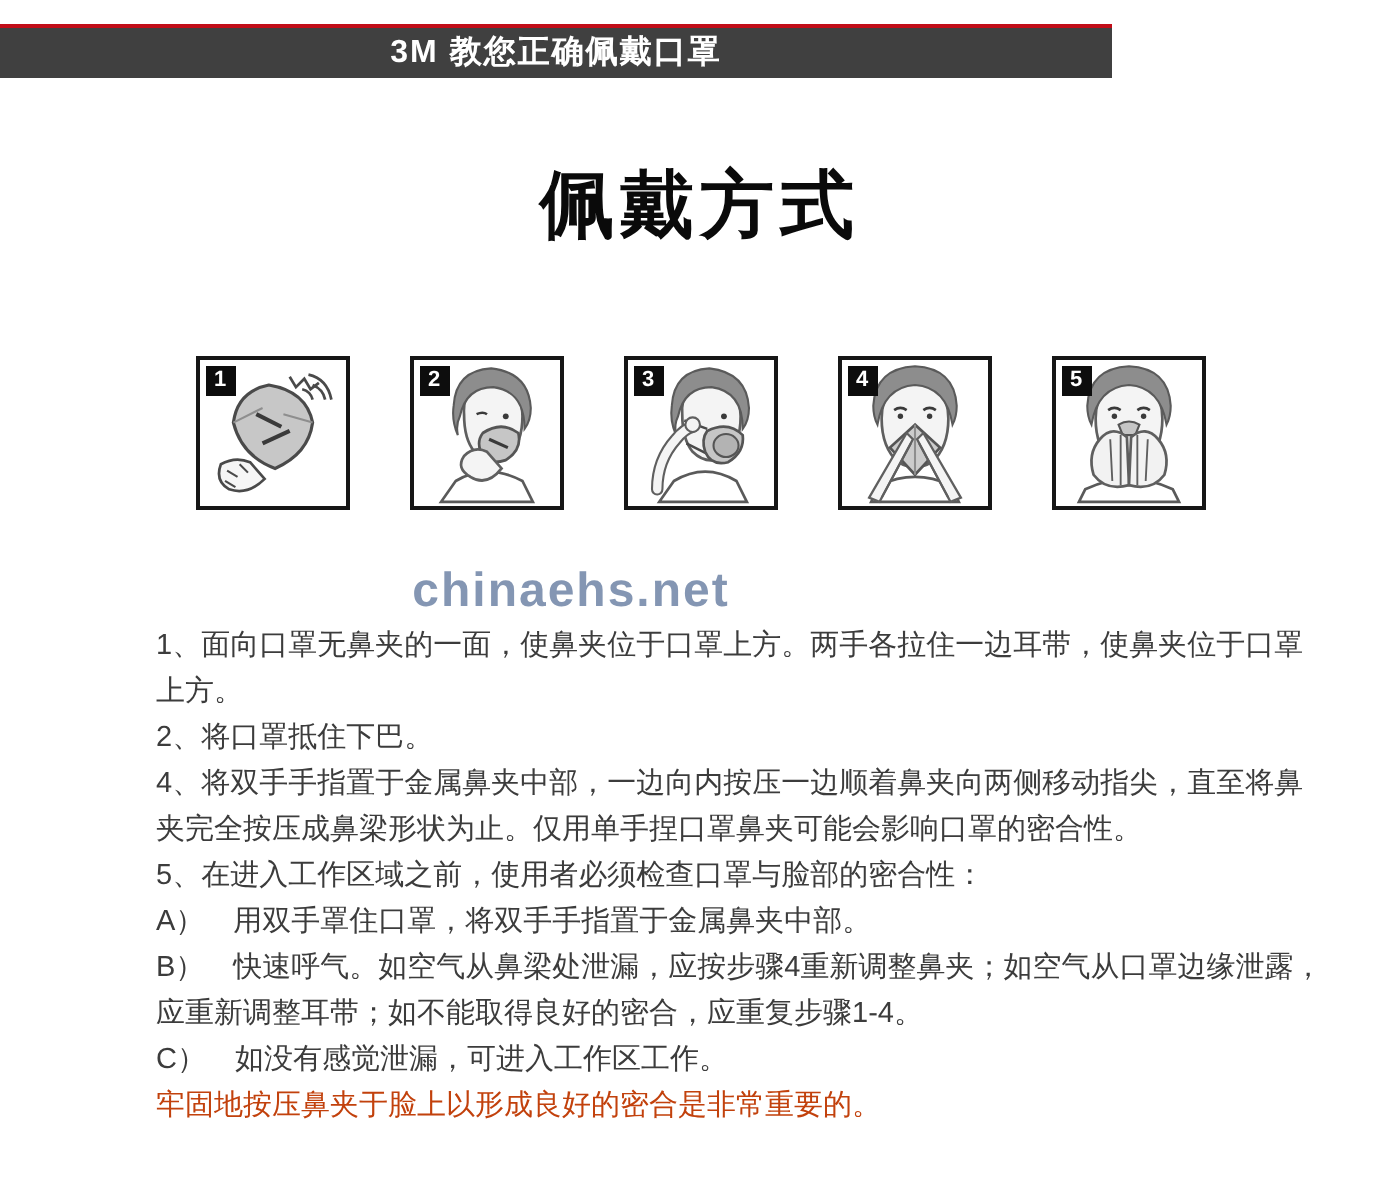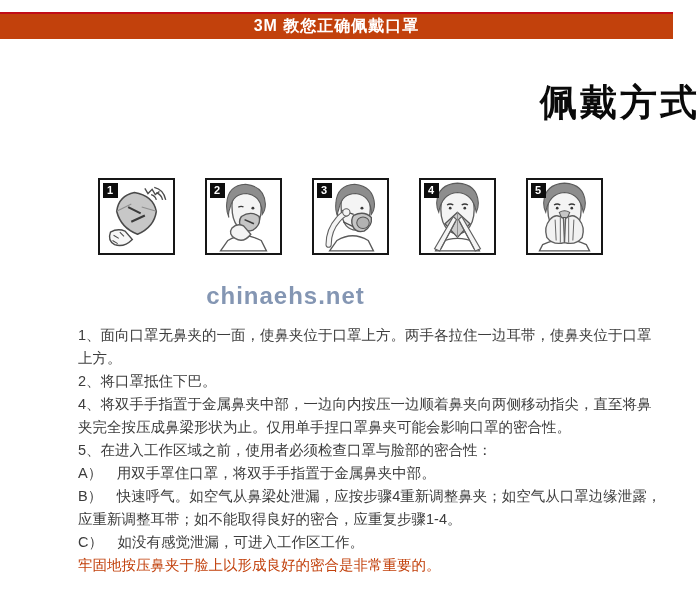--- a/index.html
+++ b/index.html
@@ -1,27 +1,27 @@
 <!DOCTYPE html>
 <html><head>
 <meta charset="utf-8">
 <style>
   html,body{margin:0;padding:0;}
   body{
     width:700px;height:598px;position:relative;background:#ffffff;overflow:hidden;
     font-family:"Liberation Sans","DejaVu Sans",sans-serif;
   }
   .header-bar{
-    position:absolute;top:12px;left:0;width:673px;height:27px;
-    background:#c2410c;border-top:2px solid #c10d18;box-sizing:border-box;
+    position:absolute;top:12px;left:0;width:556px;height:27px;
+    background:#404040;border-top:2px solid #c10d18;box-sizing:border-box;
     display:flex;align-items:center;justify-content:center;
   }
   .header-title{color:#ffffff;font-size:16px;font-weight:bold;letter-spacing:1px;}
   .page-title{
-    position:absolute;top:78px;left:0;width:700px;text-align:right;
+    position:absolute;top:78px;left:0;width:700px;text-align:center;
     font-size:37px;font-weight:bold;color:#0a0a0a;letter-spacing:3px;
   }
   .steps-row{
     position:absolute;top:178px;left:0;width:700px;
     display:flex;justify-content:center;gap:30px;
   }
   .step-box{
     width:73px;height:73px;border:2.5px solid #161616;background:#ffffff;
     position:relative;box-sizing:content-box;
   }
@@ -30,21 +30,21 @@
     background:#0d0d0d;color:#ffffff;font-size:11px;font-weight:bold;
     text-align:center;line-height:15px;
   }
   .step-box svg{position:absolute;top:0;left:0;width:73px;height:73px;}
   .watermark{
     position:absolute;top:282px;left:0;width:571px;text-align:center;
     font-size:24px;font-weight:bold;color:#8496b3;letter-spacing:1px;
   }
   .instructions{
     position:absolute;top:312px;left:78px;width:584px;
-    font-size:14.5px;line-height:23px;color:#3c3c3c;margin-top:12px;
+    font-size:14.5px;line-height:23px;color:#3c3c3c;
   }
   .instructions p{margin:0;padding:0;}
   .warning-line{color:#c2410c;}
 </style>
 </head>
 <body>
 
 <div class="header-bar">
   <span class="header-title">3M 教您正确佩戴口罩</span>
 </div>

